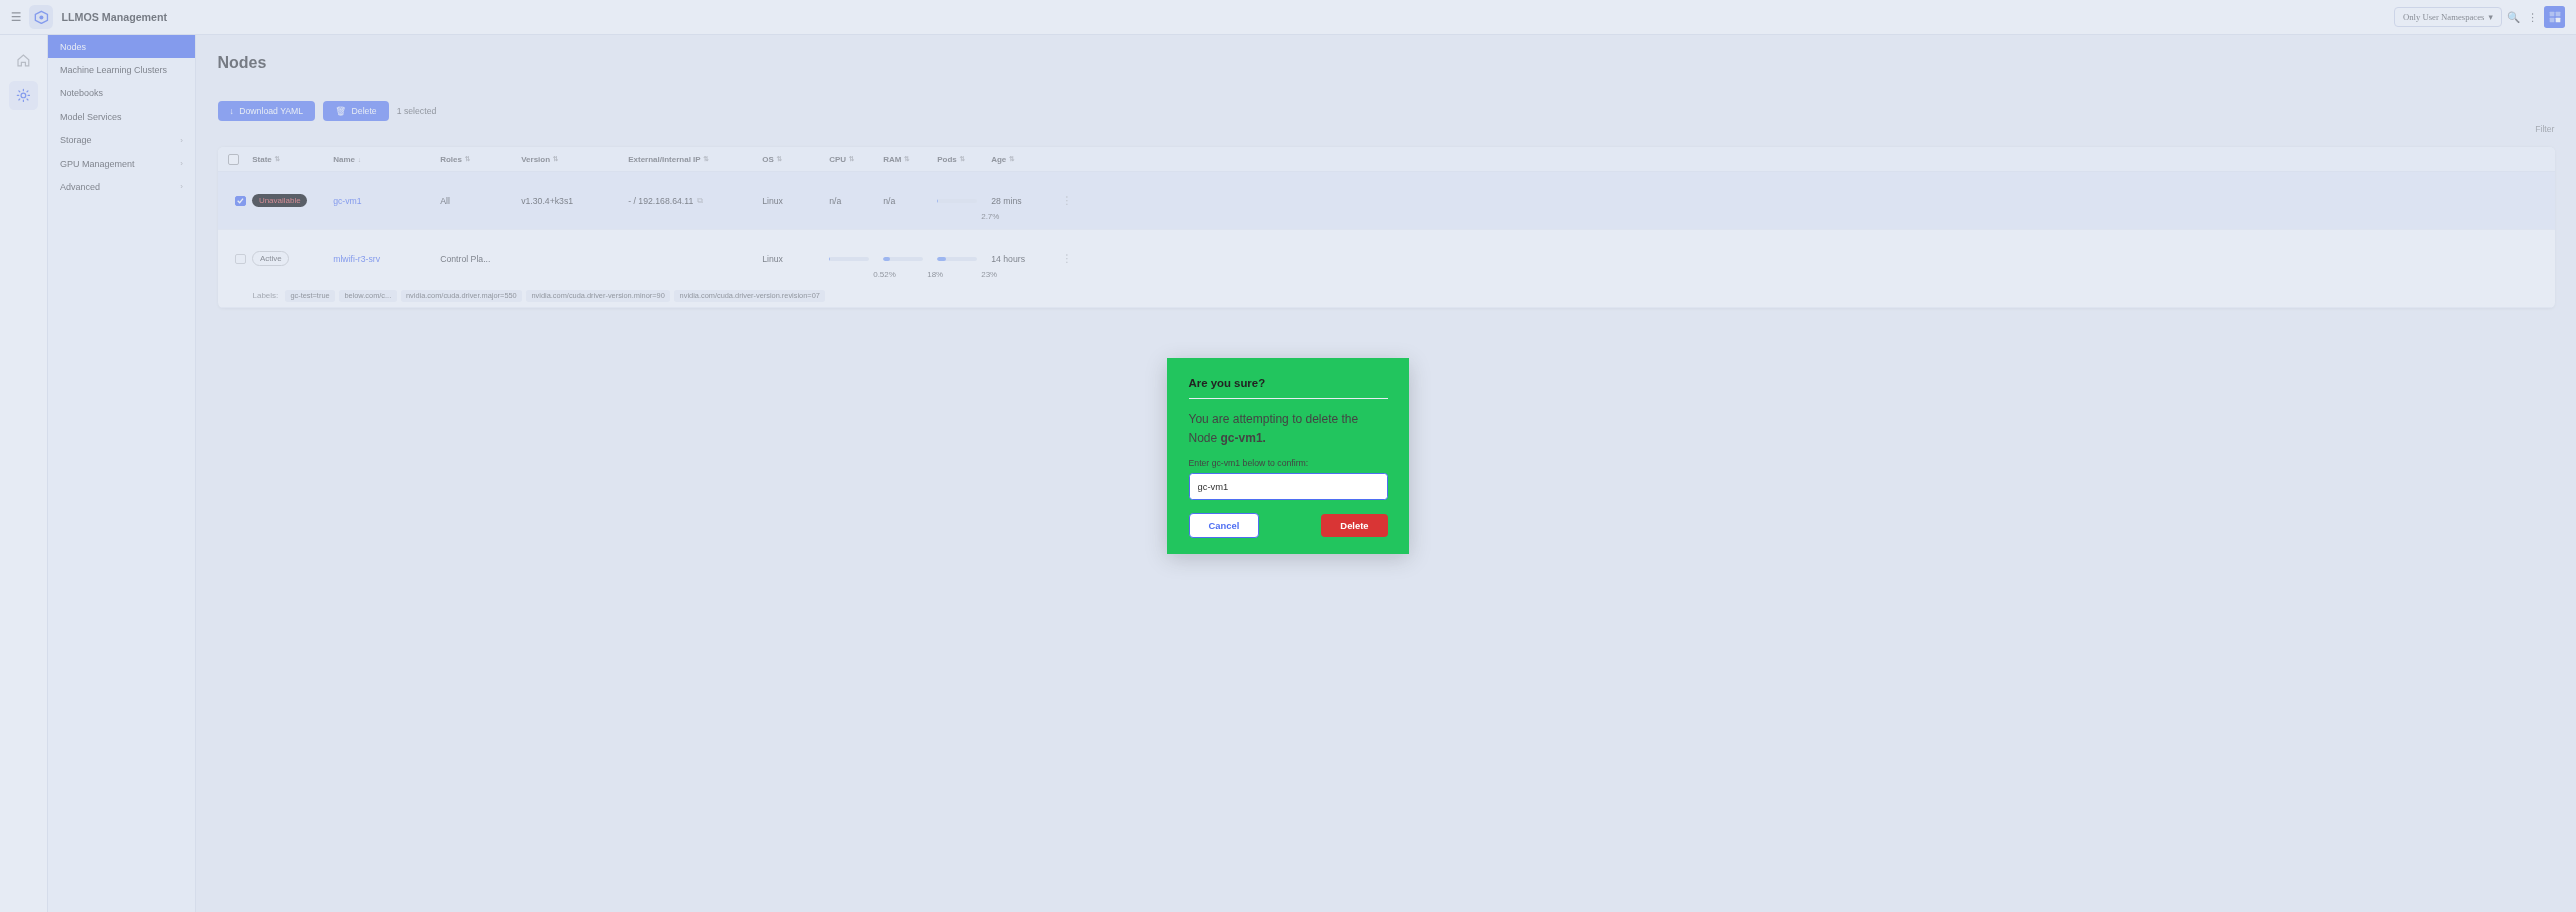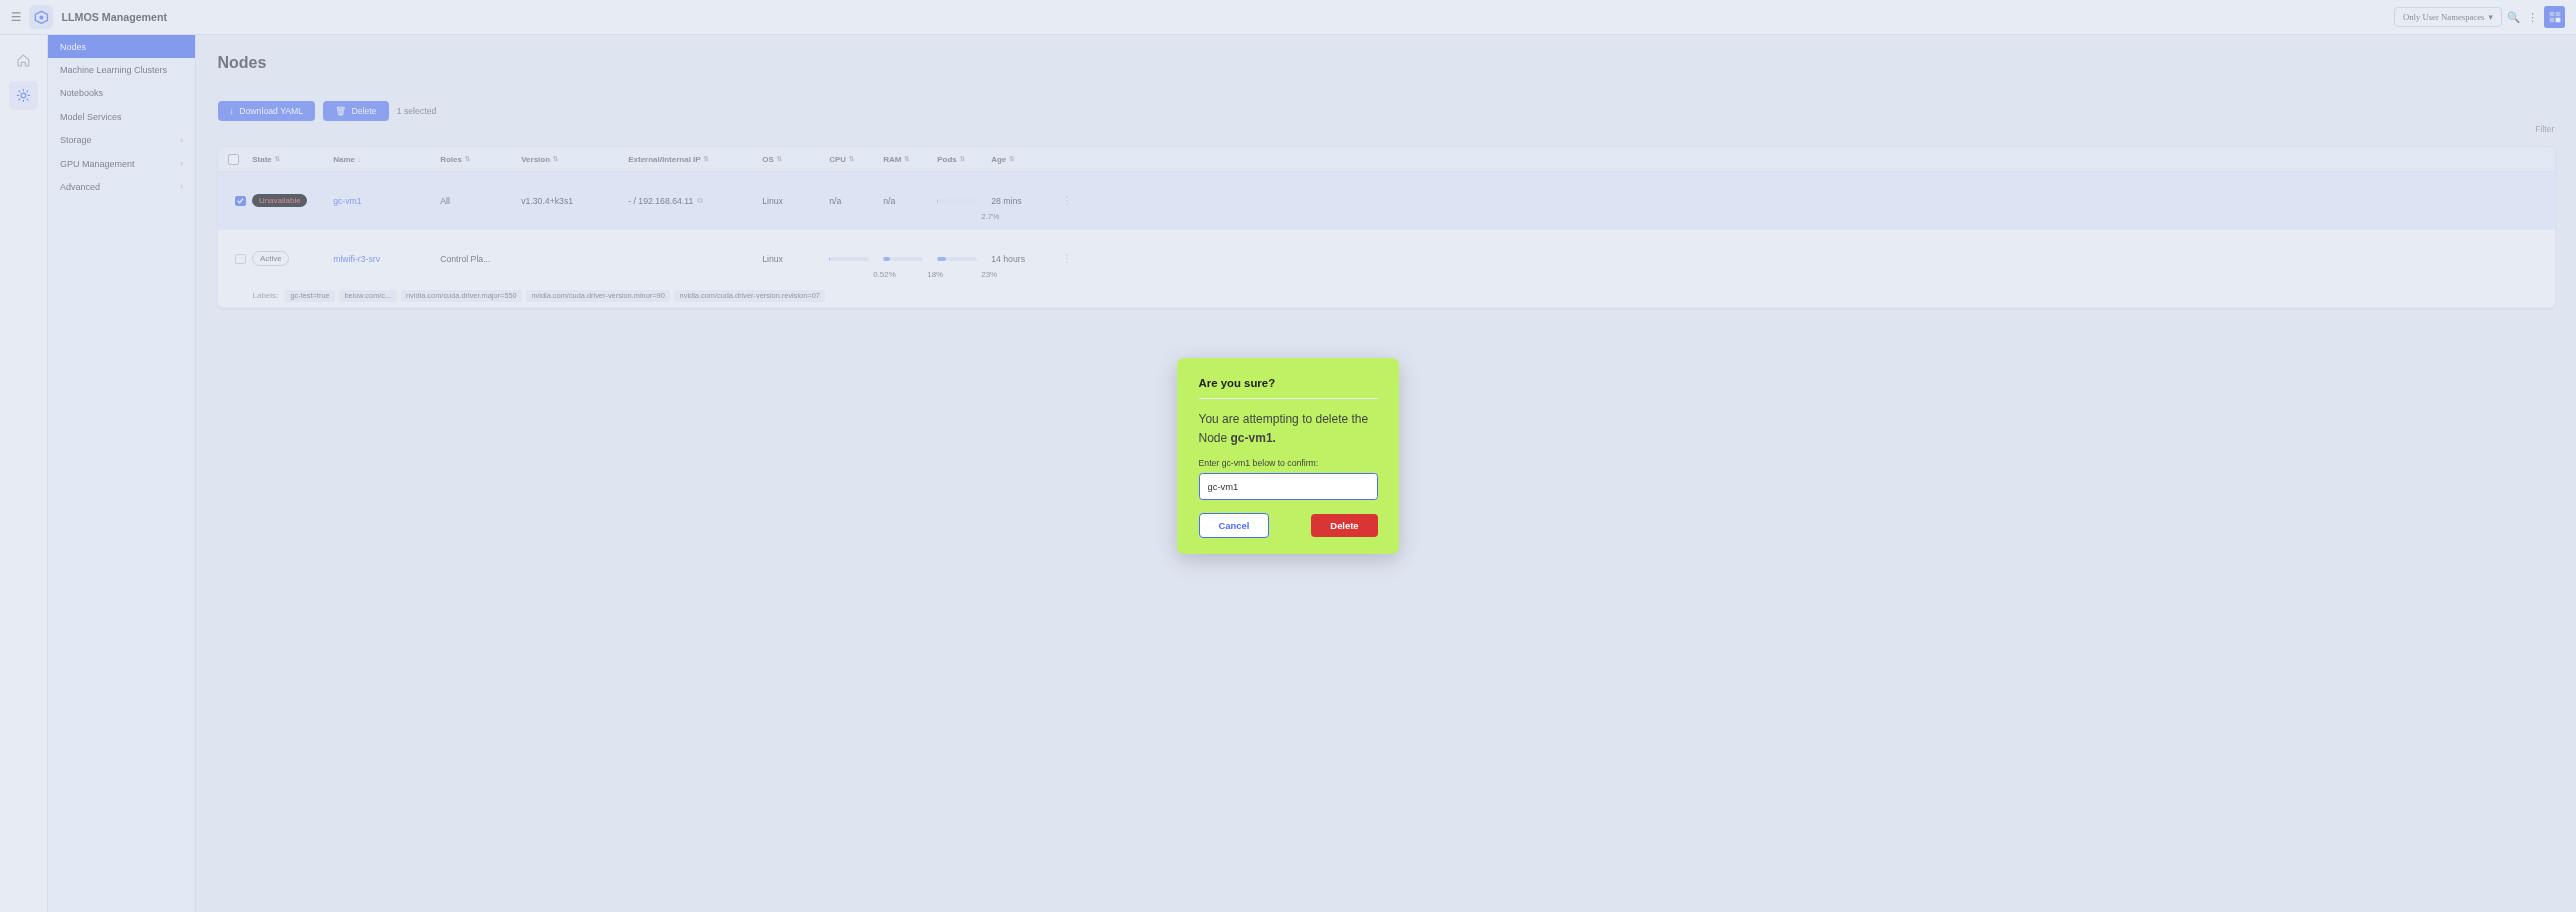--- a/index.html
+++ b/index.html
@@ -147,22 +147,22 @@
 
     
     .overlay {
       position: fixed; top: 0; left: 0; right: 0; bottom: 0;
       background: rgba(200, 210, 230, 0.45); z-index: 200;
       display: flex; align-items: center; justify-content: center;
     }
 
     
     .dialog {
-      background: #bef264; border-radius: 7px; box-shadow: 0 5.4px 21.5px rgba(0,0,0,0.18);
-      width: 222px; padding: 19px 21.5px 16px;
+      background: #22c55e; border-radius: 0; box-shadow: 0 5.4px 21.5px rgba(0,0,0,0.18);
+      width: 242px; padding: 19px 21.5px 16px;
     }
     .dialog-title { font-size: 11.4px; font-weight: 700; color: #222; margin-bottom: 9.4px; }
     .dialog-divider { border: none; border-top: 0.7px solid #e8ecf4; margin-bottom: 10.7px; }
     .dialog-body { font-size: 12px; color: #444; line-height: 1.6; margin-bottom: 9.4px; }
     .dialog-body strong { font-weight: 700; }
     .dialog-confirm-label { font-size: 8.7px; color: #444; margin-bottom: 5.4px; }
     .dialog-input {
       width: 100%; border: 1.3px solid #4e6ef2; border-radius: 3.4px;
       padding: 6.7px 8px; font-size: 9.4px; color: #333; outline: none;
       margin-bottom: 13.4px;

